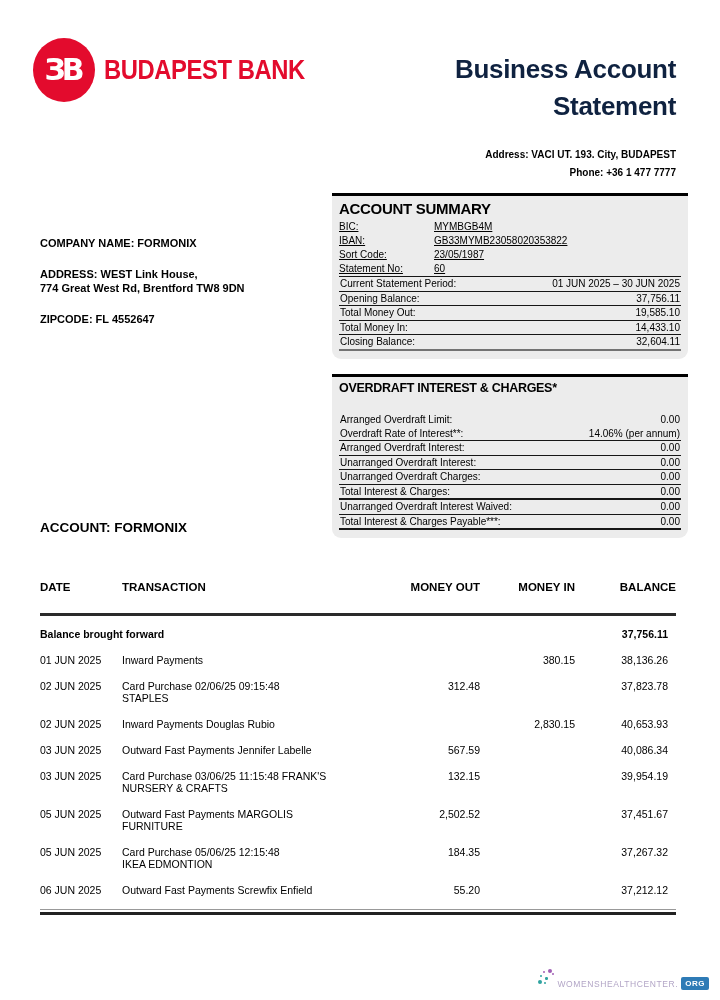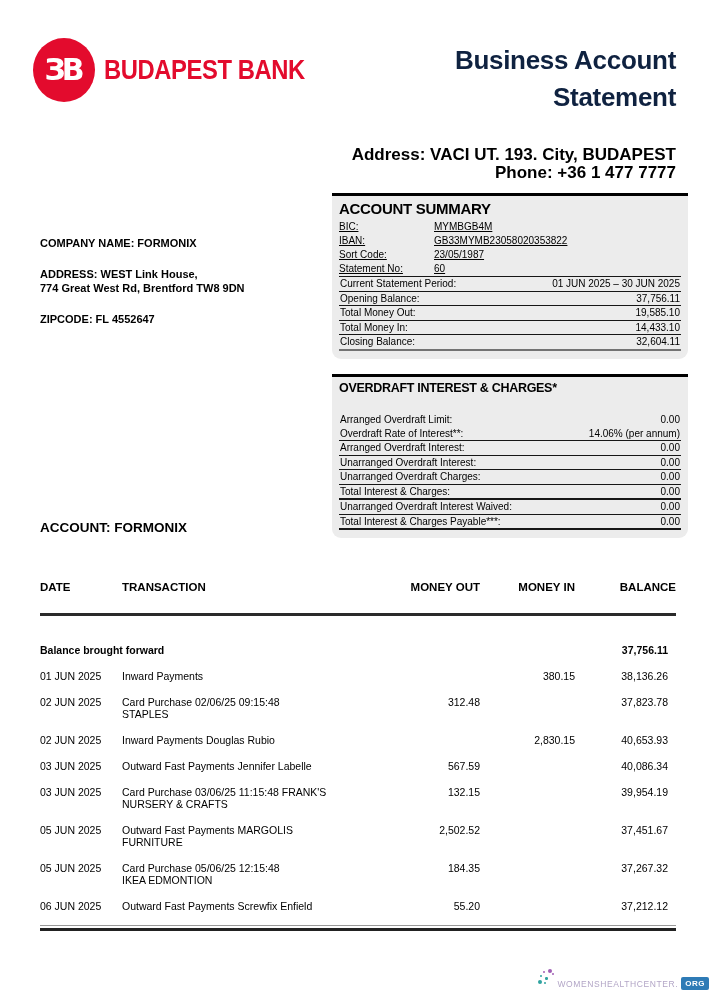--- a/index.html
+++ b/index.html
@@ -7,23 +7,23 @@
         font-family:"Liberation Sans",sans-serif;color:#000;overflow:hidden;}
 
   
   .logo{position:absolute;left:33px;top:38px;display:flex;align-items:center;gap:9px;}
   .logo-mark{width:62px;height:64px;background:#e30b2d;border-radius:50%;
              display:flex;align-items:center;justify-content:center;flex:0 0 auto;}
   .logo-mark span{color:#fff;font-weight:bold;font-size:30px;letter-spacing:-4px;
                   font-family:"DejaVu Sans",sans-serif;line-height:1;padding-right:3px;}
   .brand-name{color:#e30b2d;font-size:28px;font-weight:bold;letter-spacing:-0.5px;
               transform:scaleX(0.85);transform-origin:left center;white-space:nowrap;}
-  .doc-title{position:absolute;top:42px;right:44px;text-align:right;color:#0f2240;
+  .doc-title{position:absolute;top:51px;right:44px;text-align:right;color:#0f2240;
              font-size:26px;font-weight:bold;line-height:37px;white-space:pre-line;letter-spacing:-0.3px;}
-  .contact{position:absolute;top:146px;right:44px;text-align:right;font-size:17px;
+  .contact{position:absolute;top:146px;right:44px;text-align:right;font-size:10px;
            font-weight:bold;line-height:18px;}
 
   
   .company{position:absolute;left:40px;top:236px;font-size:11px;font-weight:bold;line-height:14.5px;}
   .company .gap{height:16px;}
 
   
   .panel{position:absolute;left:332px;width:356px;background:#ececec;border-top:3px solid #000;
          border-radius:0 0 9px 9px;padding:3px 7px 8px 7px;box-sizing:border-box;}
   #summary-panel{top:193px;}
@@ -46,21 +46,21 @@
   .red-bar span{color:#fff;font-weight:bold;font-size:11.5px;letter-spacing:0.2px;}
   .tx{position:absolute;left:40px;top:581px;width:636px;}
   .tx-header{display:grid;grid-template-columns:82px 240px 118px 95px 1fr;
              font-size:11.5px;font-weight:bold;padding-bottom:20px;border-bottom:3px solid #2a2a2a;}
   .col-out,.col-in,.col-balance{text-align:right;}
   .trow{display:grid;grid-template-columns:82px 240px 118px 95px 1fr;
         font-size:10.5px;line-height:12px;padding:7px 0;}
   .trow .transaction{white-space:pre-line;padding-right:8px;}
   .trow .out,.trow .in{text-align:right;}
   .trow .balance{text-align:right;padding-right:8px;}
-  .trow.bold{font-weight:bold;padding-top:28px;}
+  .trow.bold{font-weight:bold;padding-top:12px;}
   .tx-bottomline{margin-top:6px;height:2px;border-top:1px solid #999;border-bottom:3px solid #222;}
 
   
   .footer{position:absolute;top:969px;right:11px;display:flex;align-items:center;gap:3px;}
   .dots{position:relative;width:16px;height:19px;align-self:flex-start;}
   .dots i{position:absolute;border-radius:50%;display:block;}
   .d1{left:10px;top:0;width:4px;height:4px;background:#a05fb5;}
   .d2{left:5px;top:2px;width:2px;height:2px;background:#a05fb5;}
   .d3{left:14px;top:4px;width:2px;height:2px;background:#a05fb5;}
   .d4{left:2px;top:6px;width:2px;height:2px;background:#2fa3a0;}

